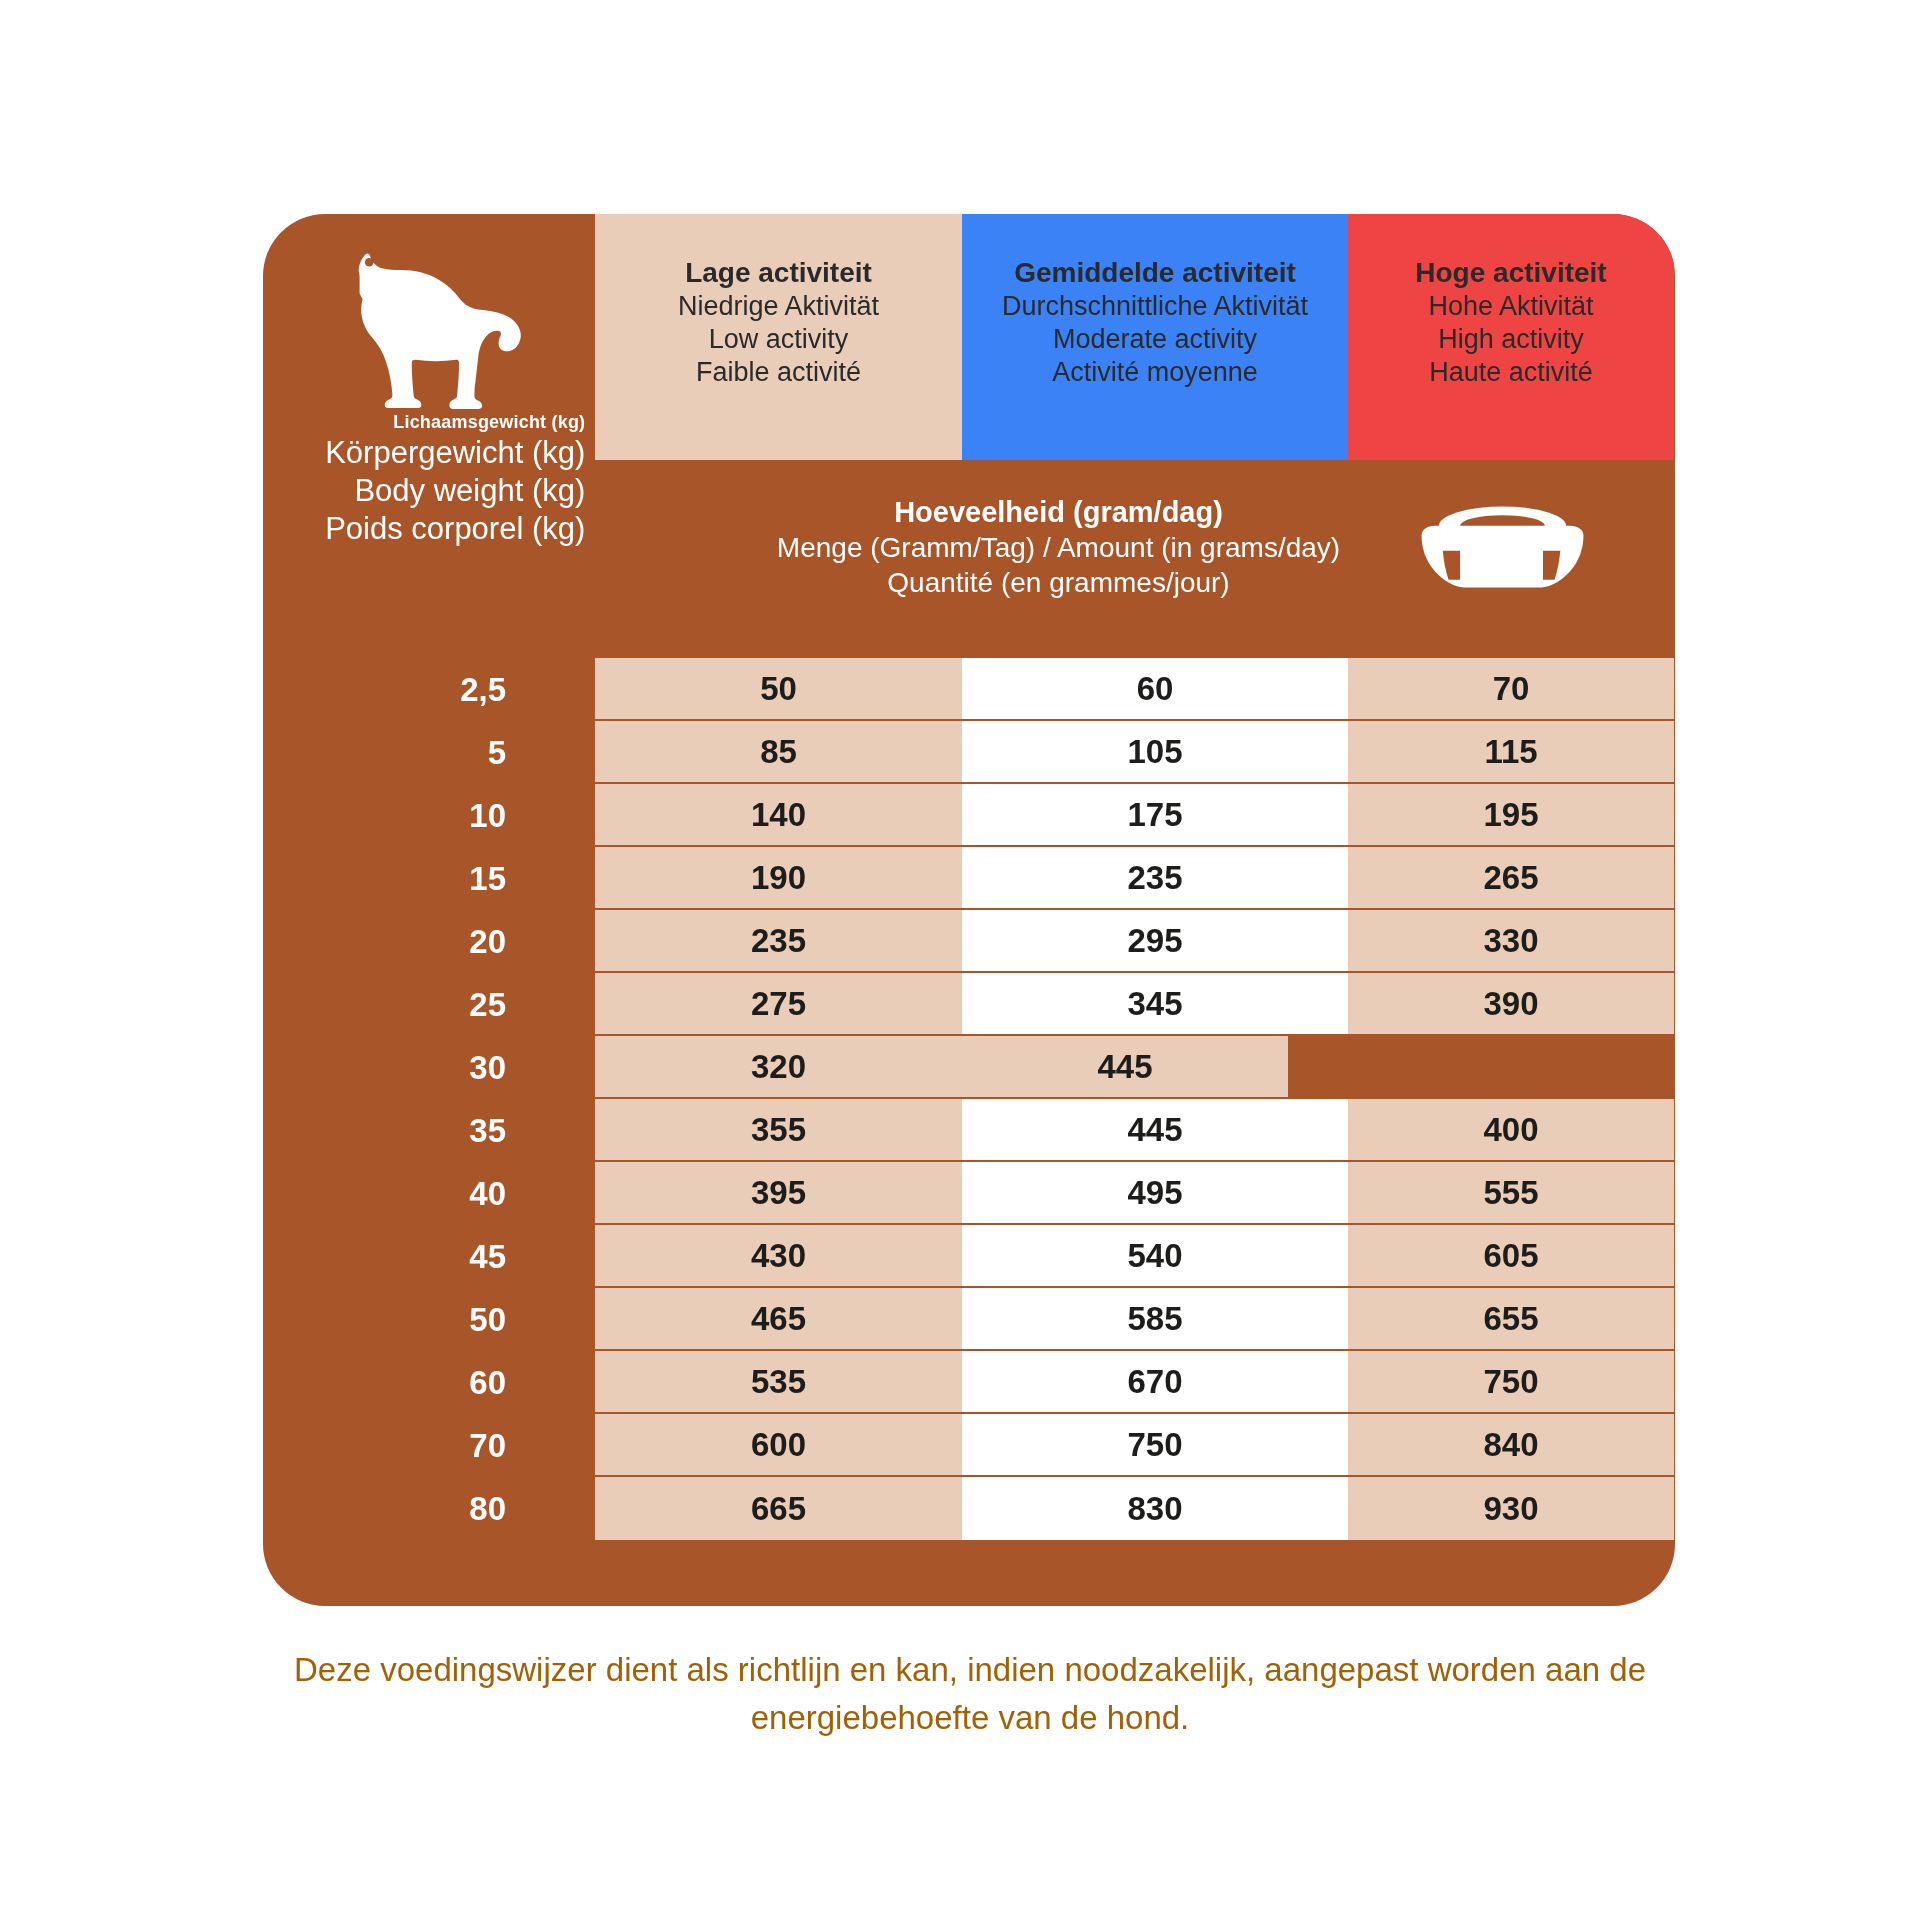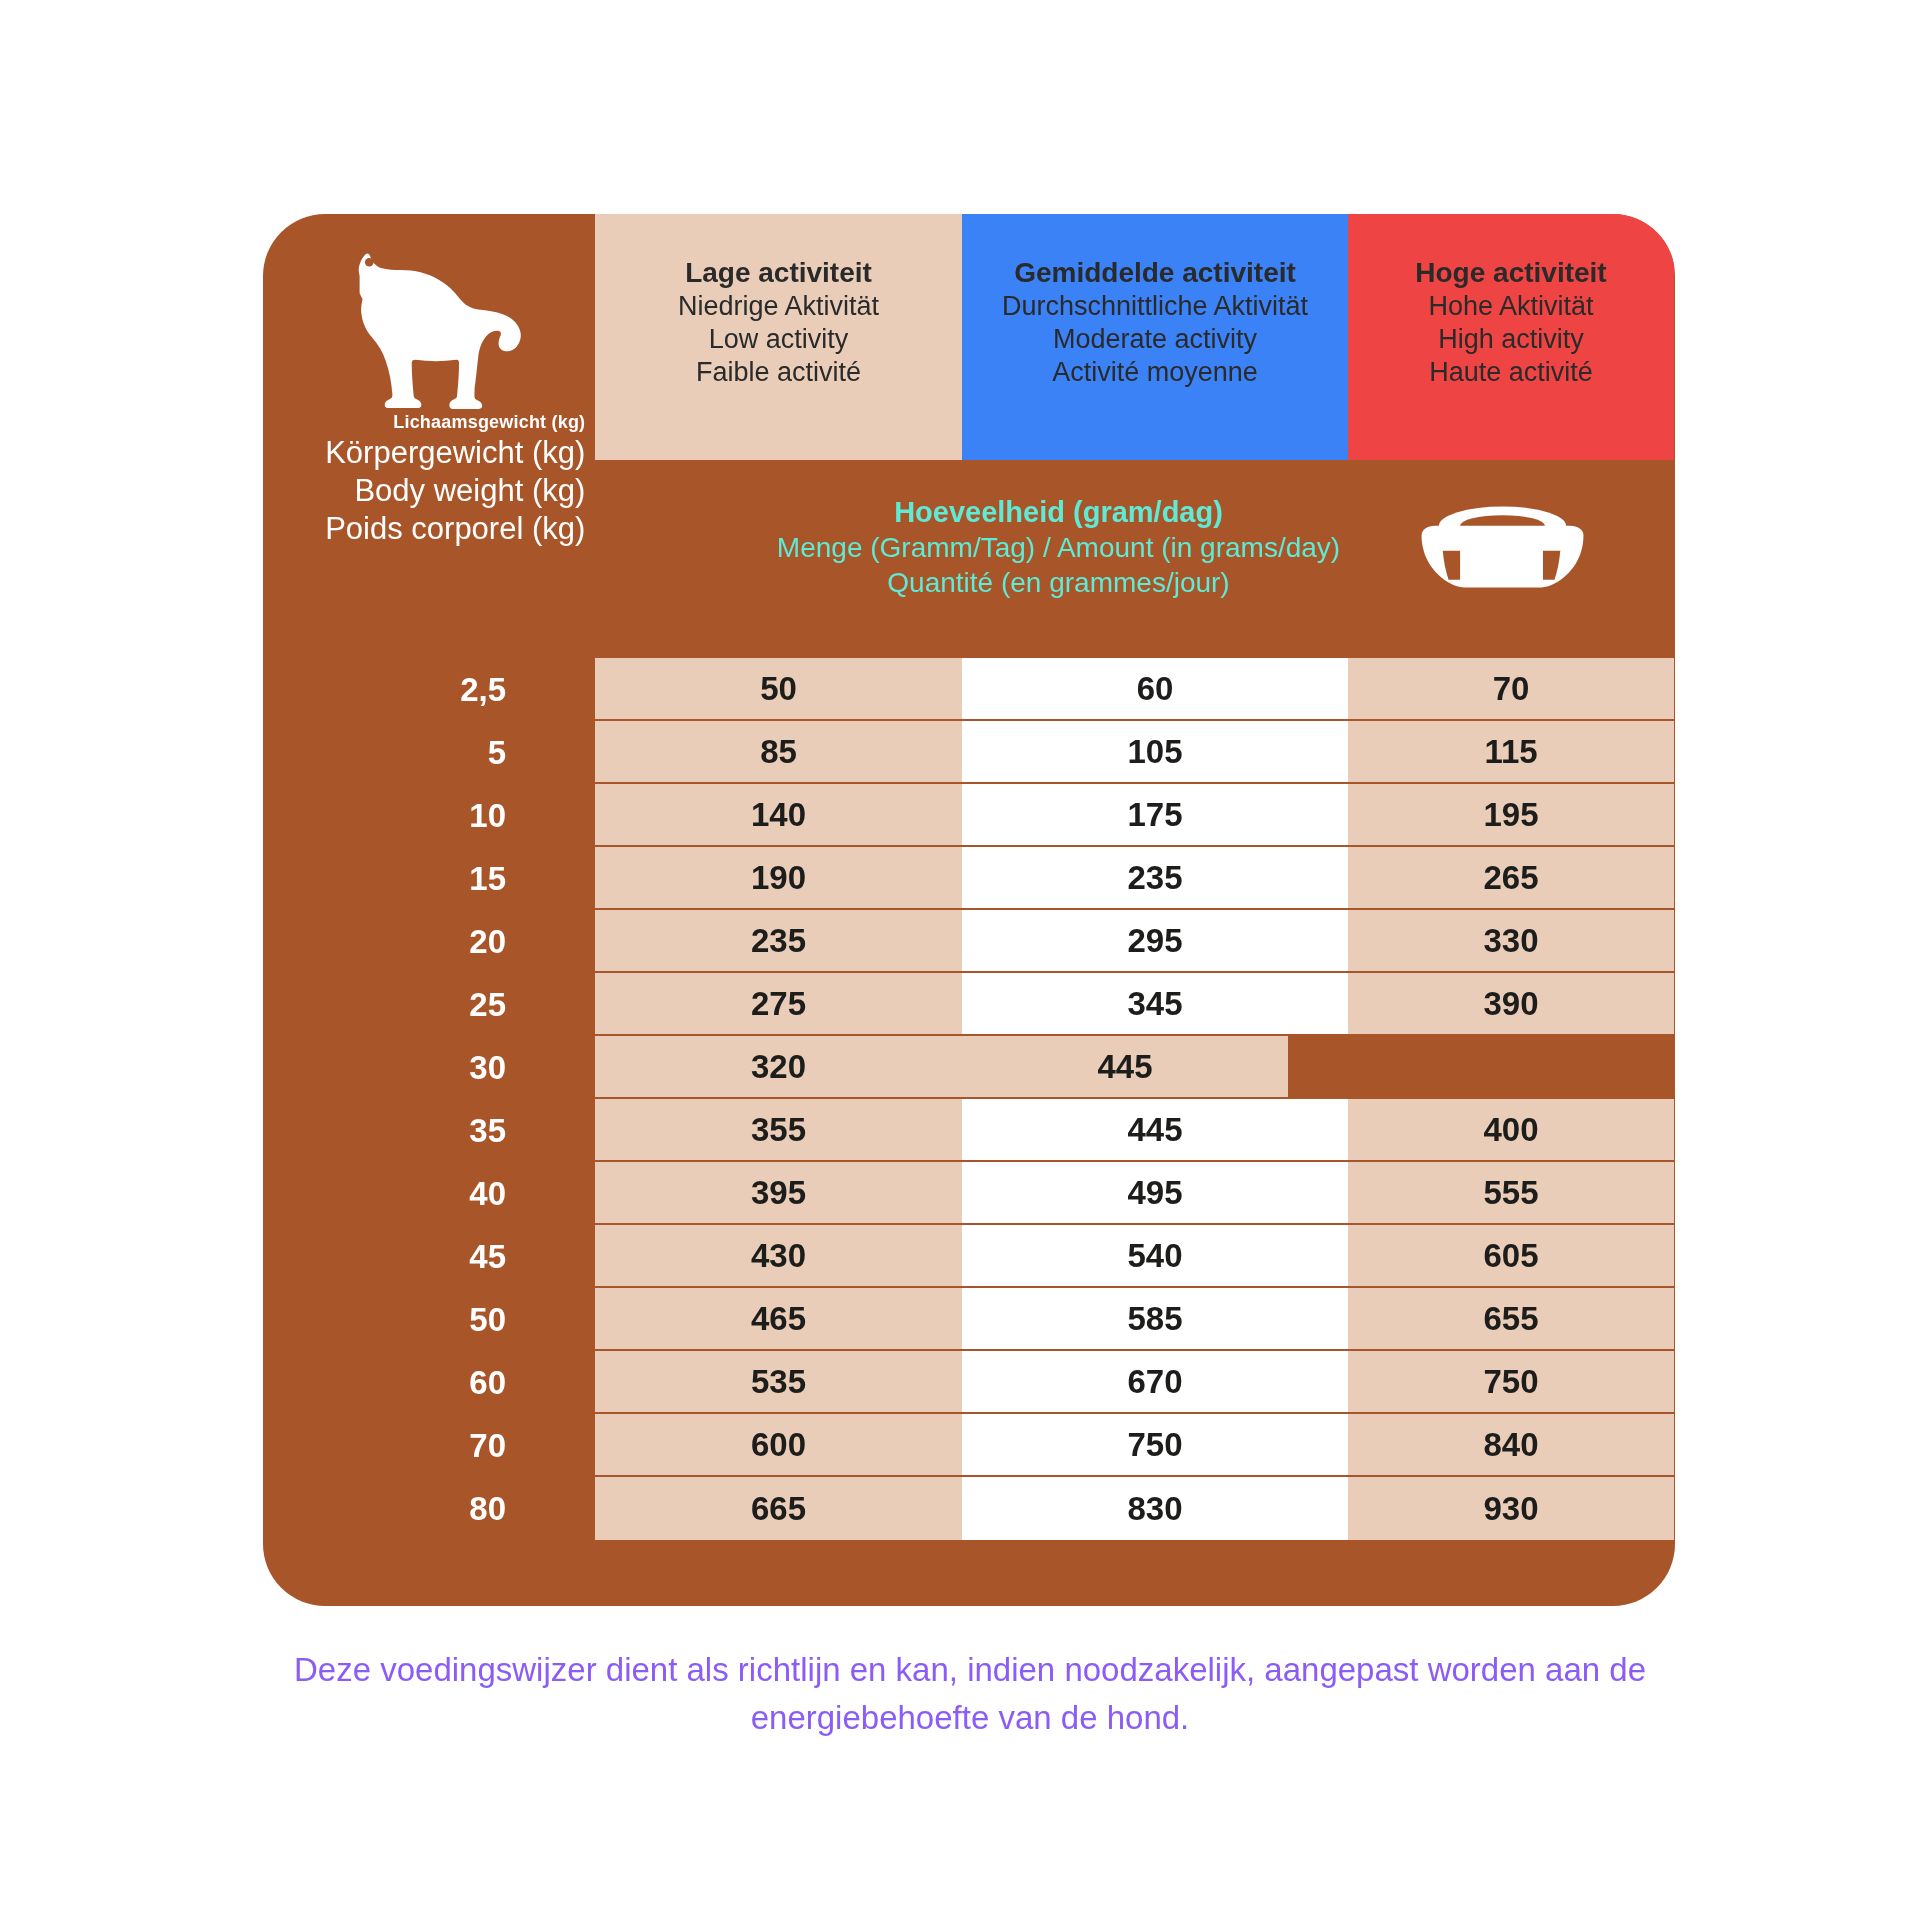--- a/index.html
+++ b/index.html
@@ -100,21 +100,21 @@
   .hcell.high { width: 326px; background: #ef4444; }
 
   
   .amount-banner {
     position: absolute;
     left: 332px;
     top: 246px;
     width: 1079px;
     height: 176px;
     background: #a9552a;
-    color: #5eead4;
+    color: #ffffff;
   }
   .amount-banner .inner {
     position: absolute;
     left: 0;
     top: 0;
     width: 927px;
     height: 100%;
     display: flex;
     flex-direction: column;
     align-items: center;
@@ -173,21 +173,21 @@
 
   
   .footnote {
     position: absolute;
     left: 241px;
     top: 1646px;
     width: 1458px;
     text-align: center;
     font-size: 33px;
     line-height: 1.45;
-    color: #8b5cf6;
+    color: #a16207;
   }
 </style>
 </head>
 <body>
 
 <div class="page">
 
   <div class="card">
 
     <div class="left-col">

